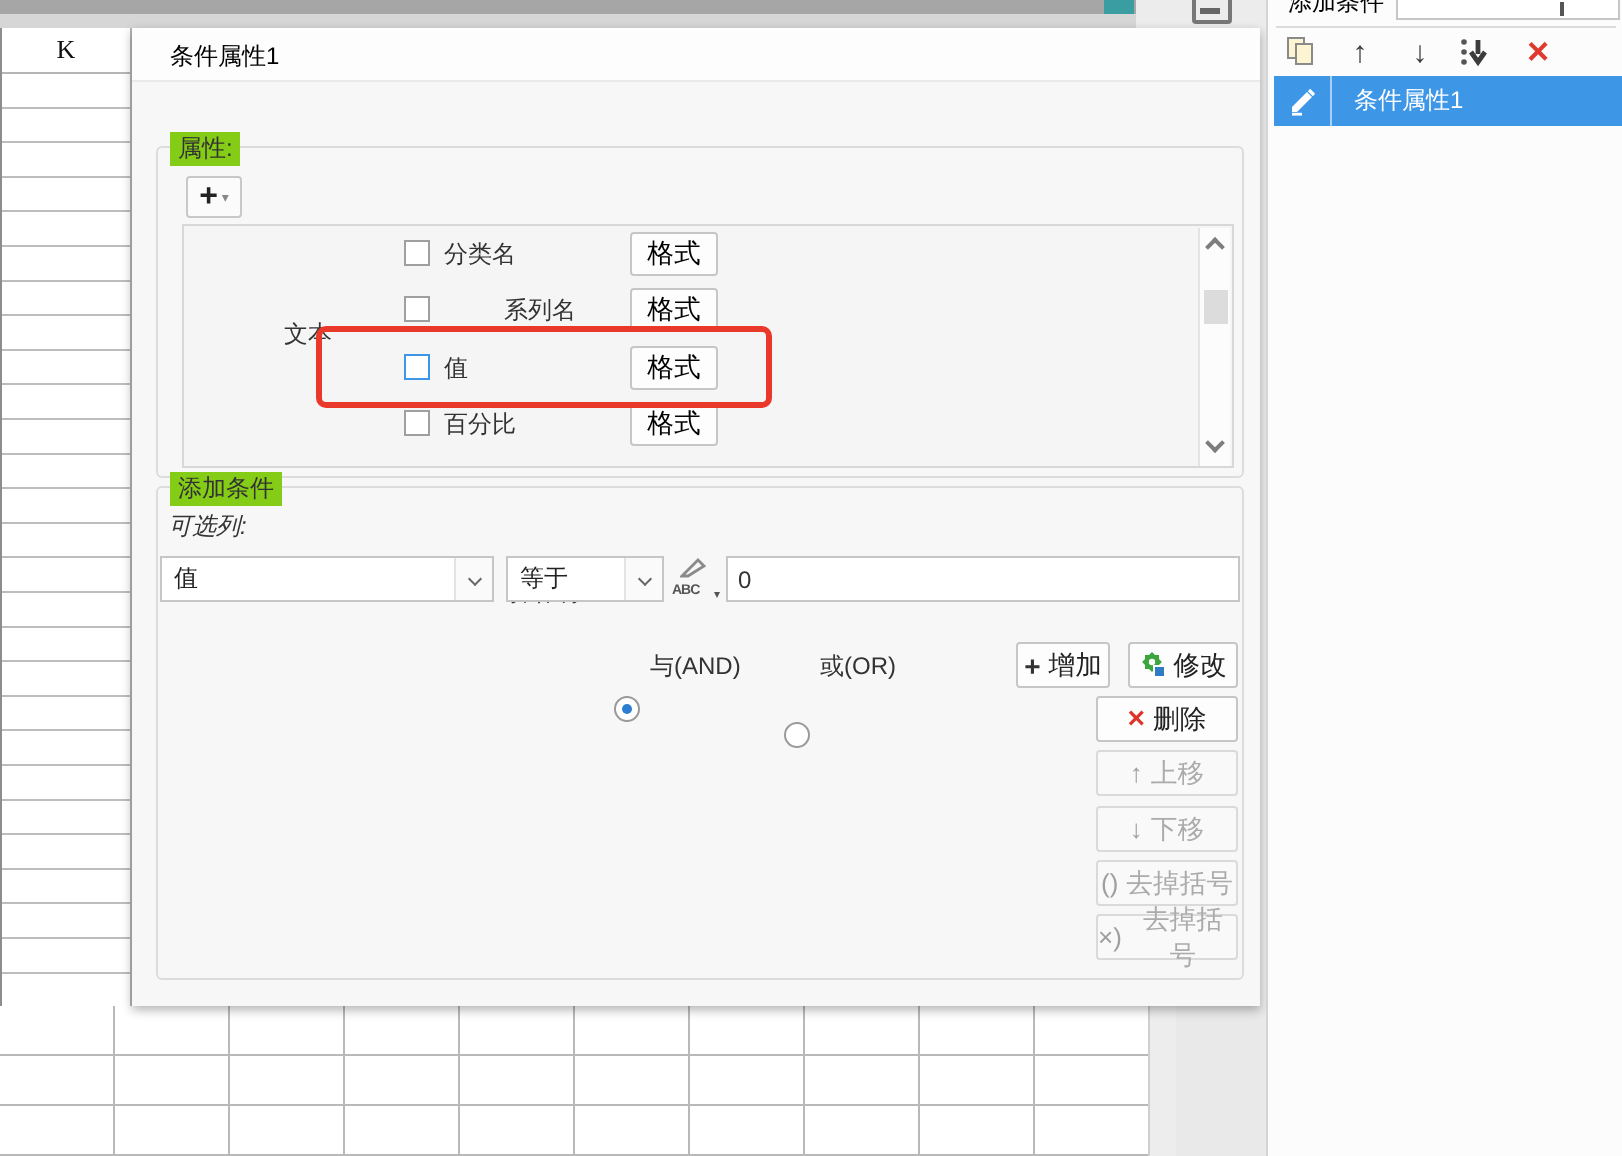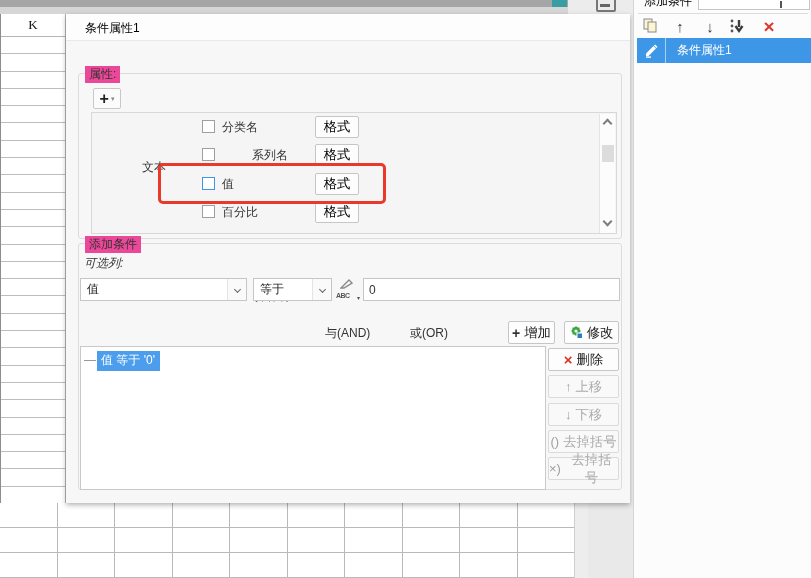--- a/index.html
+++ b/index.html
@@ -27,21 +27,21 @@
     repeating-linear-gradient(to right, transparent 0 56.5px, #b9b9b9 56.5px 57.5px), #fff; }
   .vscroll-strip { left:574px; top:503px; width:14px; height:75px; background:#ededed; border-left:1px solid #cfcfcf; }
   .gray-band { left:588px; top:503px; width:45px; height:75px; background:#e9e9e9; }
 
   
   .dialog { left:66px; top:14px; width:564px; height:489px; background:#f7f7f8; box-shadow:0 2px 5px rgba(0,0,0,.3); }
   .dialog-titlebar { left:0; top:0; width:564px; height:27px; background:#fdfdfd; border-bottom:1px solid #e9e9e9; }
   .dialog-title { left:19px; top:6px; color:#000; }
 
   .groupbox { border:1px solid #dcdcdc; border-radius:3px; }
-  .group-label { position:absolute; top:-8px; left:6px; background:#ec4899; padding:0 4px; color:#333;text-align:right; }
+  .group-label { position:absolute; top:-8px; left:6px; background:#84cc16; padding:0 4px; color:#333;text-align:right; }
 
   .add-btn { left:14px; top:14px; width:28px; height:21px; background:#fbfbfb; border:1px solid #c8c8c8; border-radius:2px; display:flex; align-items:center; justify-content:center; gap:2px; cursor:pointer; }
   .add-btn .plus { font-size:16px; font-weight:bold; color:#222; line-height:1; }
   .caret-down { font-size:7px; color:#888; }
 
   .attr-panel { left:12px; top:38px; width:526px; height:122px; background:#f5f5f6; border:1px solid #d8d8d8; }
   .attr-cat-label { left:50px; top:46px; color:#333; }
   .checkbox { width:13px; height:13px; border:1px solid #9f9f9f; background:#fff; }
   .checkbox.focus { border-color:#3e96e7; }
   .fmt-btn { width:44px; height:22px; background:#fdfdfd; border:1px solid #c6c6c6; border-radius:2px; text-align:center; line-height:20px; cursor:pointer; }
@@ -194,25 +194,20 @@
       <button class="abs btn" style="left:485px; top:77px; width:55px; height:23px;">
         <svg width="13" height="13">
           <rect x="2.5" y="1.5" width="7" height="7" fill="#3aa63f"></rect>
           <rect x="2.5" y="1.5" width="7" height="7" fill="#3aa63f" transform="rotate(45 6 5)"></rect>
           <circle cx="6" cy="5" r="1.6" fill="#fff"></circle>
           <rect x="7" y="7" width="5.5" height="5.5" fill="#2e7cc3" stroke="#fff" stroke-width="1"></rect>
         </svg>
         <span>修改</span>
       </button>
 
-      <div class="abs cond-list">
-        <div style="padding:4px 0 0 3px; white-space:nowrap;">
-          <span class="tree-dash"></span><span class="cond-chip">值 等于 '0'</span>
-        </div>
-      </div>
 
       <button class="abs btn" style="left:469px; top:104px; width:71px; height:23px;">
         <span class="ico-red-x">×</span>
         <span>删除</span>
       </button>
       <button class="abs btn disabled" style="left:469px; top:131px; width:71px; height:23px;">
         <span class="ico-gray">↑</span>
         <span>上移</span>
       </button>
       <button class="abs btn disabled" style="left:469px; top:159px; width:71px; height:23px;">

